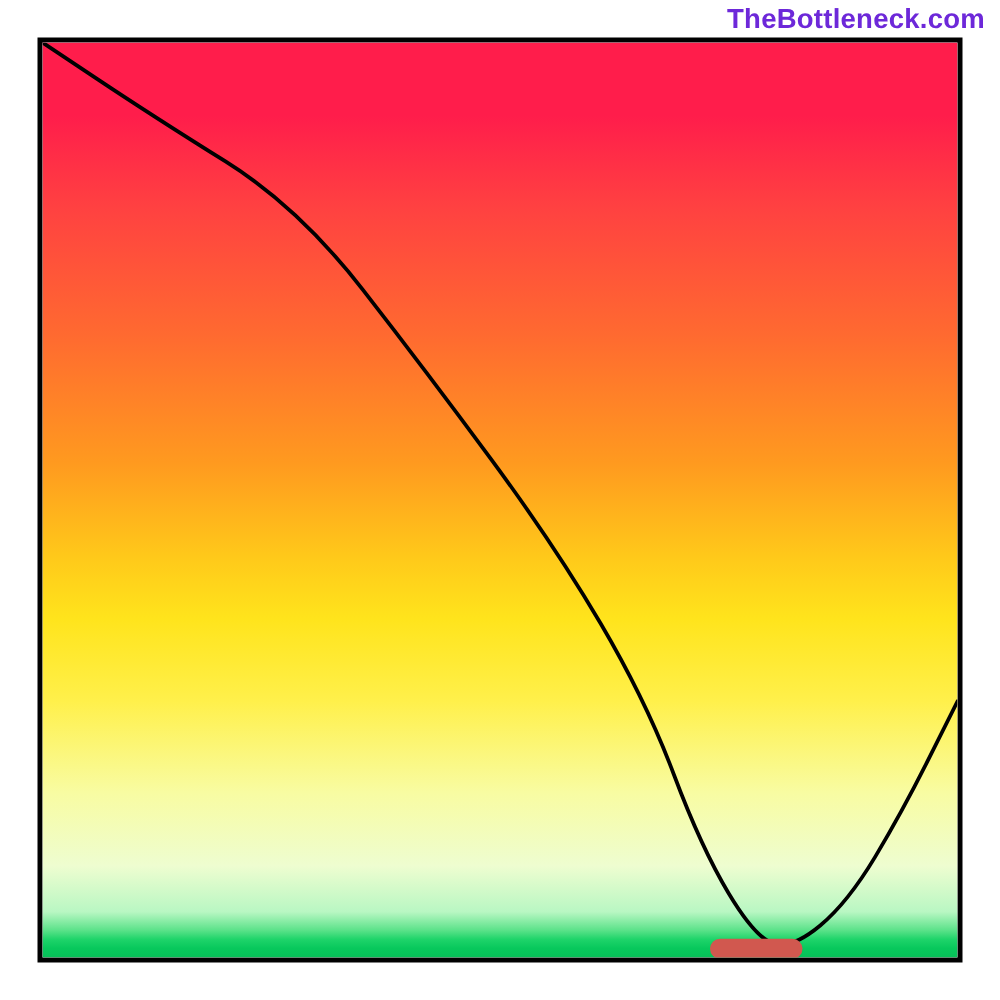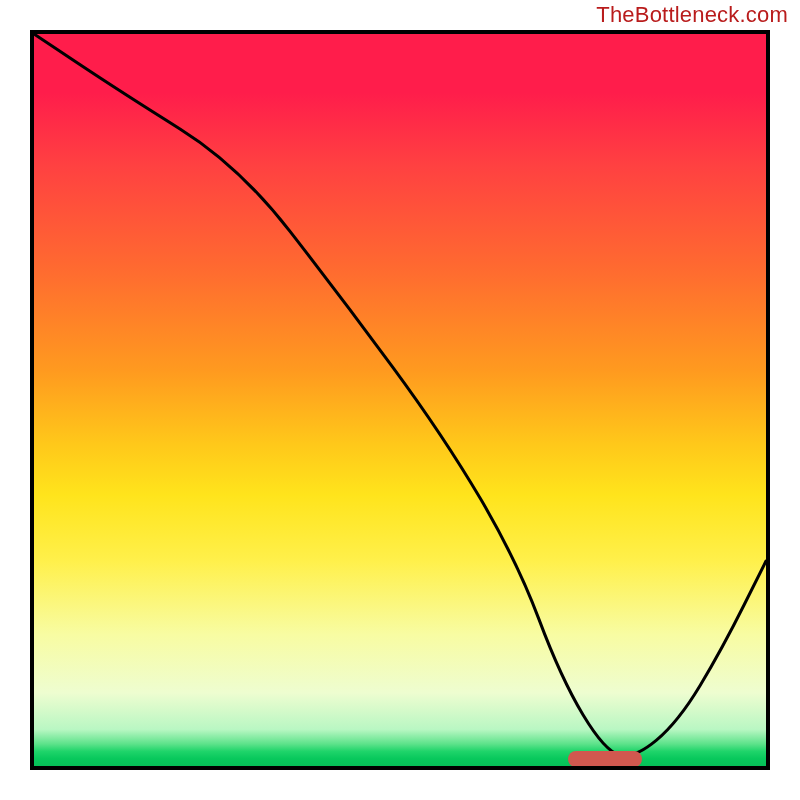--- a/index.html
+++ b/index.html
@@ -13,23 +13,23 @@
   }
   .stage {
     position: relative;
     width: 800px;
     height: 800px;
   }
   .watermark {
     position: absolute;
     top: 2px;
     right: 12px;
-    color: #b91c1c;
+    color: #6d28d9;
     font-size: 22px;
-    font-weight: normal;
+    font-weight: bold;
     letter-spacing: 0.2px;
     z-index: 5;
   }
   .plot-frame {
     position: absolute;
     left: 30px;
     top: 30px;
     width: 740px;
     height: 740px;
     border: 4px solid #000;

